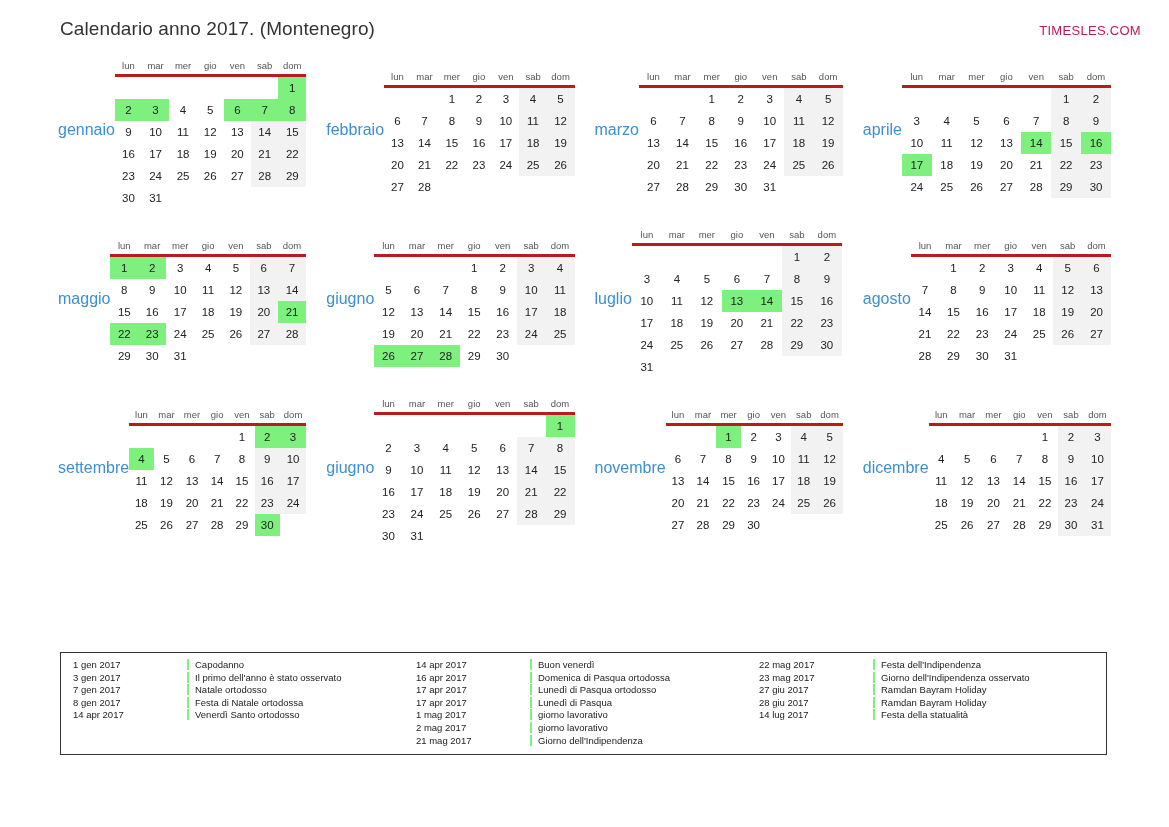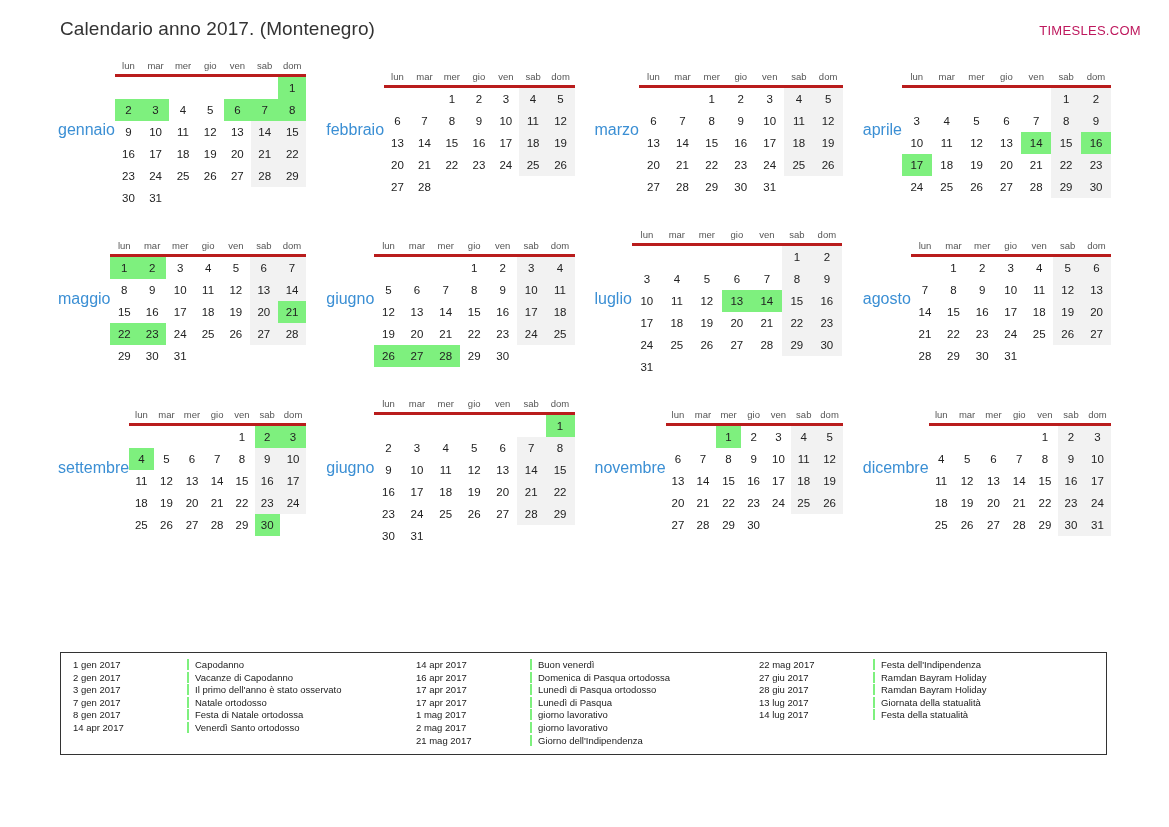--- a/index.html
+++ b/index.html
@@ -923,25 +923,20 @@
     </div>
 
   <div class="legend" id="legend">
       <div class="legend-col">
         <div class="legend-row">
           <span class="legend-date">1 gen 2017</span>
           <span class="legend-bar"></span>
           <span class="legend-text">Capodanno</span>
         </div>
         <div class="legend-row">
-          <span class="legend-date">2 gen 2017</span>
-          <span class="legend-bar"></span>
-          <span class="legend-text">Vacanze di Capodanno</span>
-        </div>
-        <div class="legend-row">
           <span class="legend-date">3 gen 2017</span>
           <span class="legend-bar"></span>
           <span class="legend-text">Il primo dell'anno è stato osservato</span>
         </div>
         <div class="legend-row">
           <span class="legend-date">7 gen 2017</span>
           <span class="legend-bar"></span>
           <span class="legend-text">Natale ortodosso</span>
         </div>
         <div class="legend-row">
@@ -992,33 +987,33 @@
           <span class="legend-text">Giorno dell'Indipendenza</span>
         </div>
       </div>
       <div class="legend-col">
         <div class="legend-row">
           <span class="legend-date">22 mag 2017</span>
           <span class="legend-bar"></span>
           <span class="legend-text">Festa dell'Indipendenza</span>
         </div>
         <div class="legend-row">
+          <span class="legend-date">23 mag 2017</span>
+          <span class="legend-bar"></span>
+          <span class="legend-text">Giorno dell'Indipendenza osservato</span>
+        </div>
+        <div class="legend-row">
           <span class="legend-date">27 giu 2017</span>
           <span class="legend-bar"></span>
           <span class="legend-text">Ramdan Bayram Holiday</span>
         </div>
         <div class="legend-row">
           <span class="legend-date">28 giu 2017</span>
           <span class="legend-bar"></span>
           <span class="legend-text">Ramdan Bayram Holiday</span>
-        </div>
-        <div class="legend-row">
-          <span class="legend-date">13 lug 2017</span>
-          <span class="legend-bar"></span>
-          <span class="legend-text">Giornata della statualità</span>
         </div>
         <div class="legend-row">
           <span class="legend-date">14 lug 2017</span>
           <span class="legend-bar"></span>
           <span class="legend-text">Festa della statualità</span>
         </div>
       </div>
     </div>
 
 </div>

